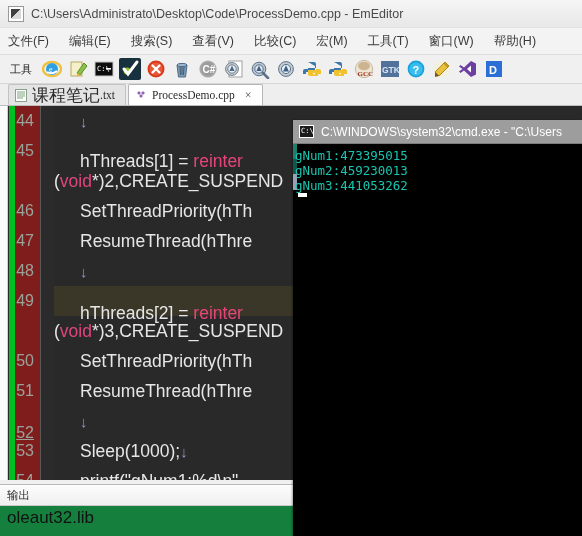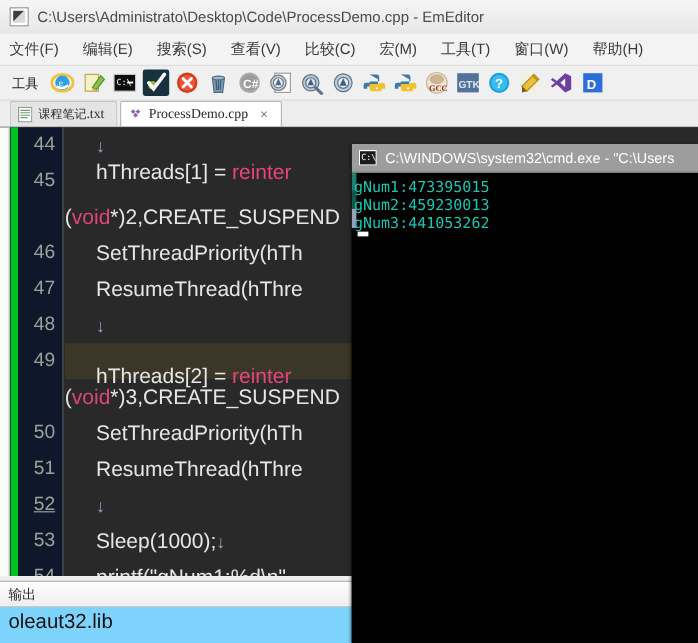--- a/index.html
+++ b/index.html
@@ -141,21 +141,21 @@
     width: 12px; height: 13px;
     margin-right: 5px;
     flex: 0 0 auto;
   }
   .tab-close {
     margin-left: 10px;
     font-size: 12px;
     color: #555;
     line-height: 1;
   }
-  .tab-label-cn { font-family: Liberation Mono, monospace; font-size: 10px; text-align: center;}
+  .tab-label-cn { font-family: Liberation Mono, monospace; font-size: 17px; text-align: center;}
 
   
   .editor-wrap {
     position: relative;
     height: 374px;
     background: #2b2b2b;
     overflow: hidden;
   }
   .editor-leftpad {
     position: absolute; left: 0; top: 0;
@@ -166,22 +166,22 @@
   }
   .change-bar {
     position: absolute;
     left: 9px; top: 0;
     width: 6px; height: 100%;
     background: #00c020;
   }
   .gutter {
     position: absolute;
     left: 15px; top: 0;
-    width: 38px; height: 100%;
-    background: #0f172a;
+    width: 26px; height: 100%;
+    background: #7f1d1d;
     border-right: 1px solid #5a5a5a;
     box-sizing: border-box;
   }
   .code-area {
     position: absolute;
     left: 54px; top: 0; right: 0; bottom: 0;
     background: #292929;
     overflow: hidden;
   }
   .line {
@@ -217,21 +217,21 @@
     font-size: 15px;
   }
 
   
   .output-panel {
     position: absolute;
     left: 0;
     bottom: 0;
     width: 322px;
     height: 52px;
-    background: #7dd3fc;
+    background: #15803d;
     border-top: 1px solid #b8b8b8;
     box-sizing: border-box;
   }
   .output-header {
     height: 21px;
     background: linear-gradient(to bottom,#fdfdfd,#efefef);
     border-bottom: 1px solid #c9c9c9;
     display: flex;
     align-items: center;
     padding-left: 7px;
@@ -514,33 +514,33 @@
     <div class="change-bar"></div>
     <div class="gutter">
       <div class="lineno" style="top:0px;">44</div>
       <div class="lineno" style="top:30px;">45</div>
       <div class="lineno" style="top:90px;">46</div>
       <div class="lineno" style="top:120px;">47</div>
       <div class="lineno" style="top:150px;">48</div>
       <div class="lineno" style="top:180px;">49</div>
       <div class="lineno" style="top:240px;">50</div>
       <div class="lineno" style="top:270px;">51</div>
-      <div class="lineno" style="top:300px;text-decoration:underline;">52</div>
+      <div class="lineno" style="top:312px;text-decoration:underline;">52</div>
       <div class="lineno" style="top:330px;">53</div>
       <div class="lineno" style="top:360px;">54</div>
     </div>
 
     <div class="code-area">
       <div class="cur-line-hl" style="top:180px;"></div>
 
       <div class="line indent" style="top:0px;">
         <span class="wrap-arrow">↓</span>
       </div>
 
-      <div class="line indent" style="top:22px;">
+      <div class="line indent" style="top:40px;">
         <span>hThreads[1] = </span><span class="kw-red">reinter</span>
       </div>
 
       <div class="line" style="top:60px;padding-left:0px;">
         <span>(</span><span class="kw-pink">void</span><span>*)2,CREATE_SUSPEND</span>
       </div>
 
       <div class="line indent" style="top:90px;">
         <span>SetThreadPriority(hTh</span>
       </div>

